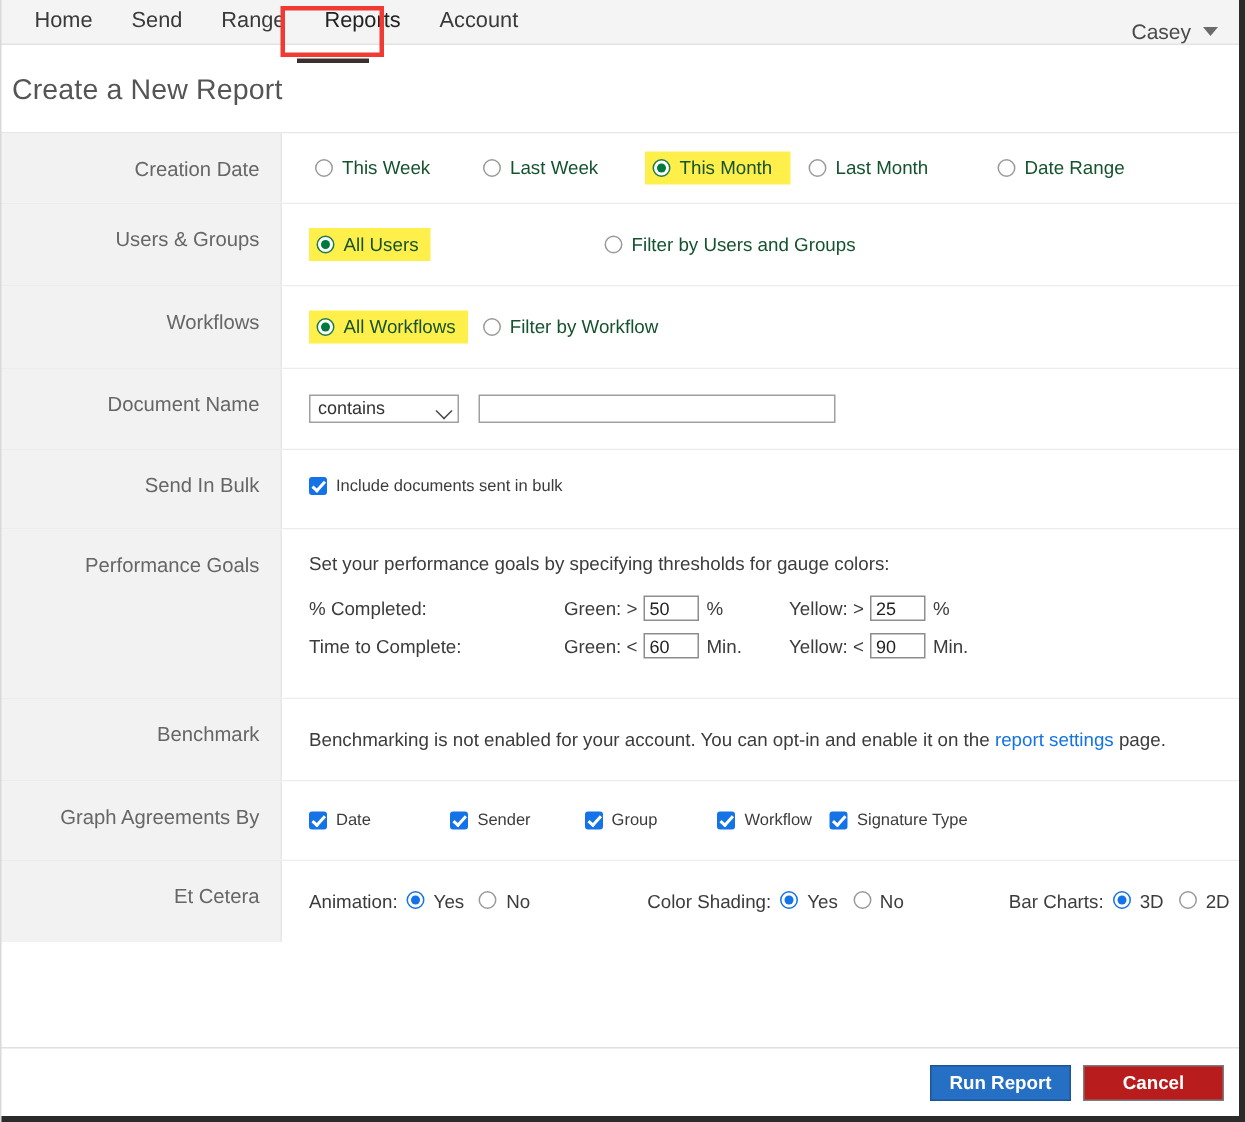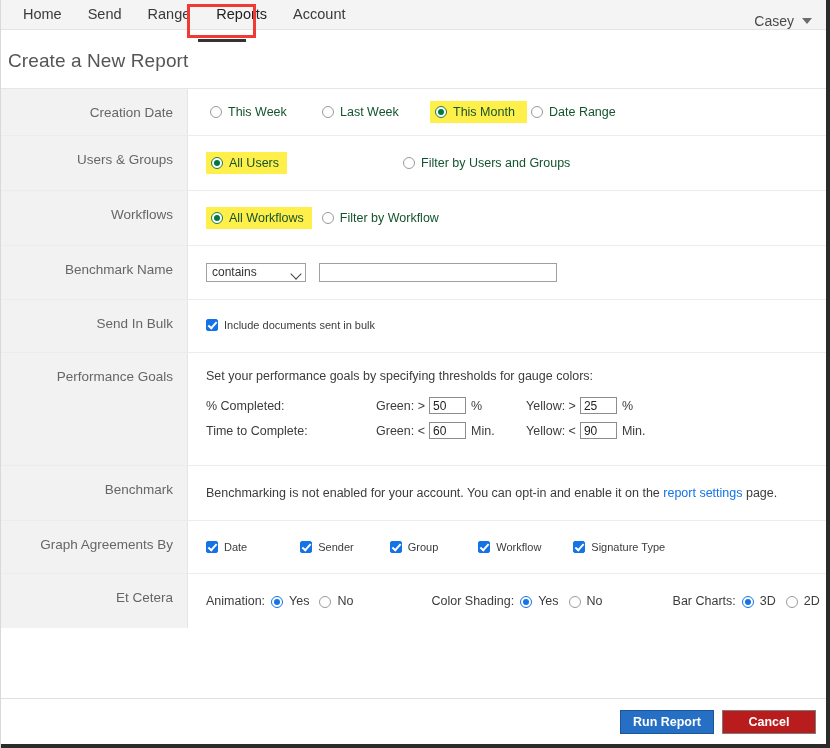--- a/index.html
+++ b/index.html
@@ -226,21 +226,21 @@
     display:inline-flex;align-items:center;
     font-size:11px;color:#3c3c3c;
     margin-right:44px;
     white-space:nowrap;cursor:pointer;
   }
   .cb:last-child{margin-right:0;}
   
   .etc-row{display:flex;align-items:center;font-size:12.5px;color:#3c3c3c;}
   .etc-grp{display:flex;align-items:center;}
   .etc-lab{margin-right:6px;white-space:nowrap;}
-  .etc-opt{display:inline-flex;align-items:flex-end;margin-right:10px;cursor:pointer;}
+  .etc-opt{display:inline-flex;align-items:flex-start;margin-right:10px;cursor:pointer;}
   
   .footer{
     position:absolute;
     left:0;right:0;bottom:0;
     height:50px;
     background:#ffffff;
     border-top:1px solid #e0e0e0;
     border-bottom:4px solid #2b2b2b;
     box-sizing:border-box;
     display:flex;
@@ -319,20 +319,24 @@
             <span>This Week</span>
           </label>
           <label class="opt" style="width:104px">
             <span class="rad"></span>
             <span>Last Week</span>
           </label>
           <label class="opt hl" style="width:97px;box-sizing:border-box">
             <span class="rad green"></span>
             <span>This Month</span>
           </label>
+          <label class="opt" style="width:118px;margin-left:8px">
+            <span class="rad"></span>
+            <span>Last Month</span>
+          </label>
           <label class="opt">
             <span class="rad"></span>
             <span>Date Range</span>
           </label>
         </div>
       </div>
     </div>
 
     <div class="row">
       <div class="label-col">Users &amp; Groups</div>
@@ -360,21 +364,21 @@
           </label>
           <label class="opt" style="margin-left:6px">
             <span class="rad"></span>
             <span>Filter by Workflow</span>
           </label>
         </div>
       </div>
     </div>
 
     <div class="row">
-      <div class="label-col">Benchmark Name</div>
+      <div class="label-col">Document Name</div>
       <div class="field-col" style="padding-top:17px;padding-bottom:17px">
         <span class="sel">
           <span>contains</span>
           <span class="chev"></span>
         </span>
         <input class="txt" type="text" value="" style="">
       </div>
     </div>
 
     <div class="row">
@@ -441,21 +445,21 @@
             <span>Date</span>
           </label>
           <label class="cb" style="margin-right:36px">
             <span class="chk on"></span>
             <span>Sender</span>
           </label>
           <label class="cb" style="margin-right:40px">
             <span class="chk on"></span>
             <span>Group</span>
           </label>
-          <label class="cb" style="margin-right:32px">
+          <label class="cb" style="margin-right:12px">
             <span class="chk on"></span>
             <span>Workflow</span>
           </label>
           <label class="cb">
             <span class="chk on"></span>
             <span>Signature Type</span>
           </label>
         </div>
       </div>
     </div>

